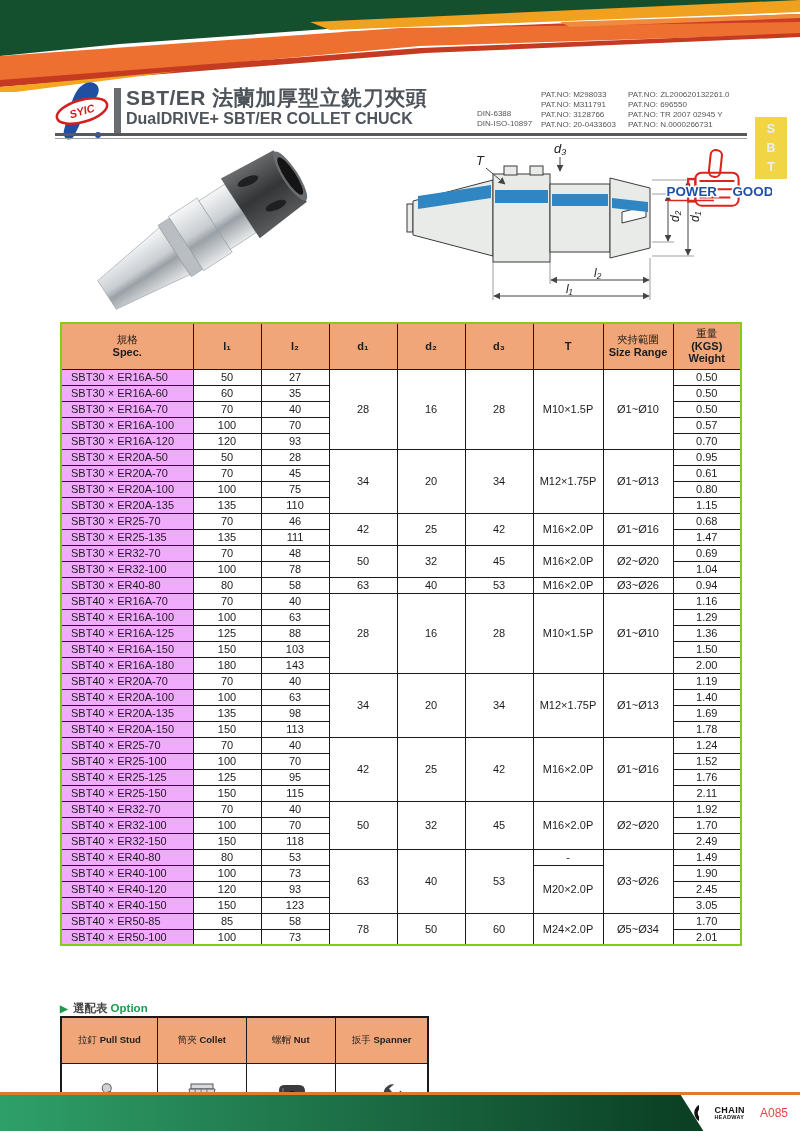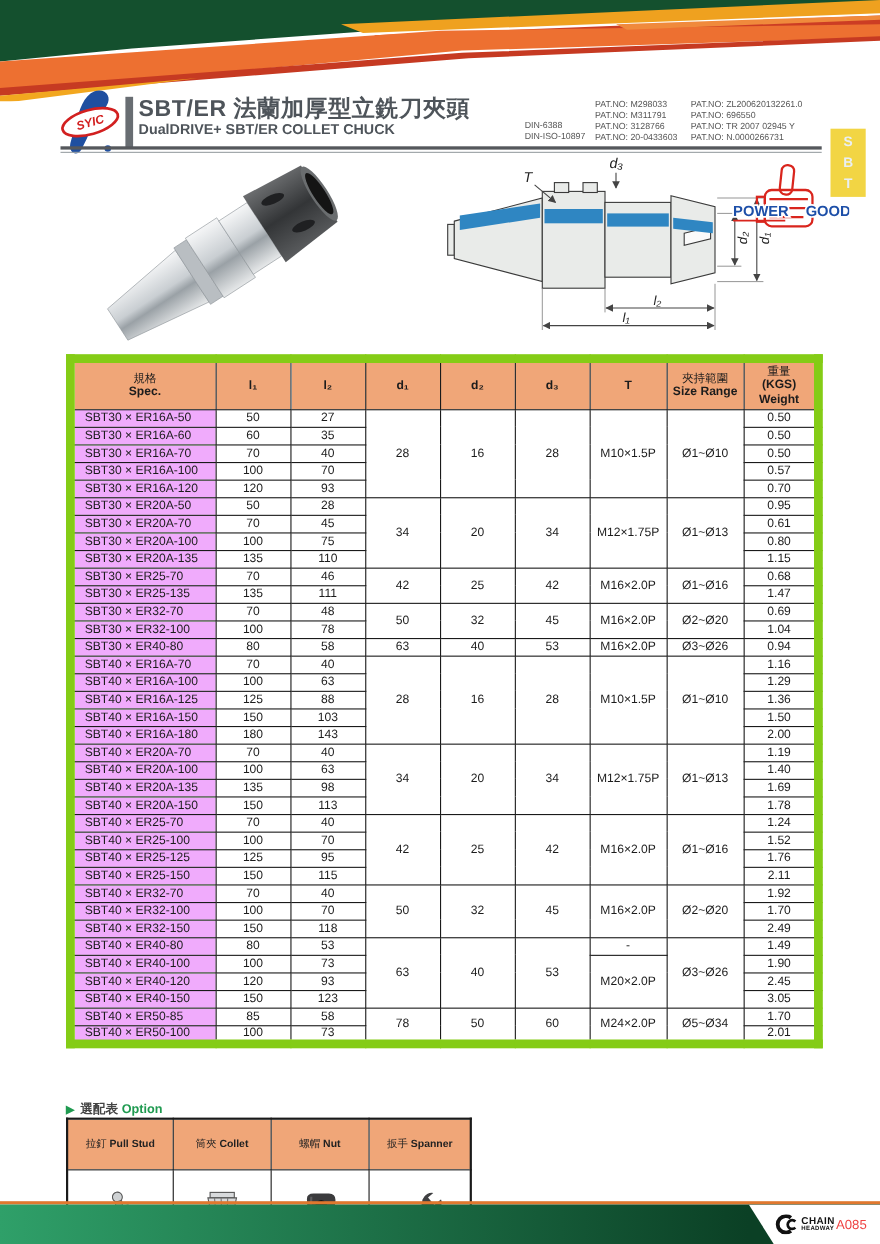--- a/index.html
+++ b/index.html
@@ -3,32 +3,32 @@
 <meta charset="utf-8">
 <style>
   *{margin:0;padding:0;box-sizing:border-box}
   html,body{background:#9a9a9a}
   #page{position:relative;width:800px;height:1131px;margin:0 auto;background:#fff;overflow:hidden;
         font-family:"Liberation Sans",sans-serif;color:#222}
   .abs{position:absolute}
 
   
   .title-zh{left:126px;top:84px;font-size:21px;font-weight:700;color:#4e545a;letter-spacing:.5px;white-space:nowrap}
-  .title-en{left:126px;top:110px;font-size:13px;font-weight:700;color:#4e545a;white-space:nowrap}
+  .title-en{left:126px;top:110px;font-size:16px;font-weight:700;color:#4e545a;white-space:nowrap}
   .title-bar{left:114px;top:88px;width:7px;height:46px;background:#686d72}
   .rule-thick{left:55px;top:133px;width:692px;height:3px;background:#55585c}
   .rule-thin{left:55px;top:138px;width:692px;height:1px;background:#9aa0a4}
   .standards{left:477px;top:109px;font-size:8px;line-height:10px;color:#555;white-space:nowrap}
   .patents1{left:541px;top:90px;font-size:8px;line-height:10px;color:#555;white-space:nowrap}
   .patents2{left:628px;top:90px;font-size:8px;line-height:10px;color:#555;white-space:nowrap}
   .side-tab{left:755px;top:117px;width:32px;height:62px;background:#F2D544;text-align:center;
             font-weight:700;font-size:12.5px;line-height:19px;color:#e9eff5;padding-top:3px}
 
   
-  #spec-table{border-collapse:collapse;table-layout:fixed;width:680px;border:8px solid #84cc16;background:#fff}
+  #spec-table{border-collapse:collapse;table-layout:fixed;width:680px;border:2px solid #84cc16;background:#fff}
   #spec-table th,#spec-table td{border:1px solid #1a1a1a;text-align:center;font-size:11px;color:#1c1c1c;
        height:16px;padding:0;line-height:1.1;overflow:hidden;white-space:nowrap}
   #spec-table th{background:#F0A678;height:46px;vertical-align:middle}
   #spec-table th .zh{font-size:10.5px;font-weight:400}
   #spec-table th .en{font-weight:700;font-size:11px}
   #spec-table td.spec-name{background:#f0abfc;text-align:left;padding-left:9px}
 
   
   .option-title{left:60px;top:1001px;font-size:11.5px;font-weight:700;color:#444}
   .option-title .arrow{color:#1F9A50;margin-right:2px;font-size:10px}
@@ -38,21 +38,21 @@
   #option-table th{background:#F0A678;height:17px;font-size:9.5px;font-weight:400;color:#222;white-space:nowrap}
   #option-table th b{font-size:9.5px}
   #option-table td.opt-img{height:40px;background:#fff}
   #option-table td.opt-val{height:20px;background:#86efac;font-size:12px;color:#1c1c1c}
 
   
   .footer-line{left:0;top:1092px;width:800px;height:3px;background:#E0782F}
   .footer-band{left:0;top:1095px;width:800px;height:36px;background:linear-gradient(to right,#2FA069,#0B4025 85%)}
   .footer-wedge{left:658px;top:1095px;width:142px;height:36px;background:#fff;
      clip-path:polygon(16% 0,100% 0,100% 100%,32% 100%);
-     display:flex;align-items:center;justify-content:flex-end;gap:1px;padding:0 12px 0 34px}
+     display:flex;align-items:center;justify-content:flex-end;gap:15px;padding:0 12px 0 34px}
   .footer-brand{line-height:1;color:#111;text-align:left}
   .footer-brand .t{font-size:9px;font-weight:700;letter-spacing:.4px}
   .footer-brand .b{font-size:5.5px;font-weight:700;letter-spacing:.3px}
   .page-num{font-size:12px;color:#ef4444}
 </style>
 </head>
 <body>
 
 <div id="page">
 

